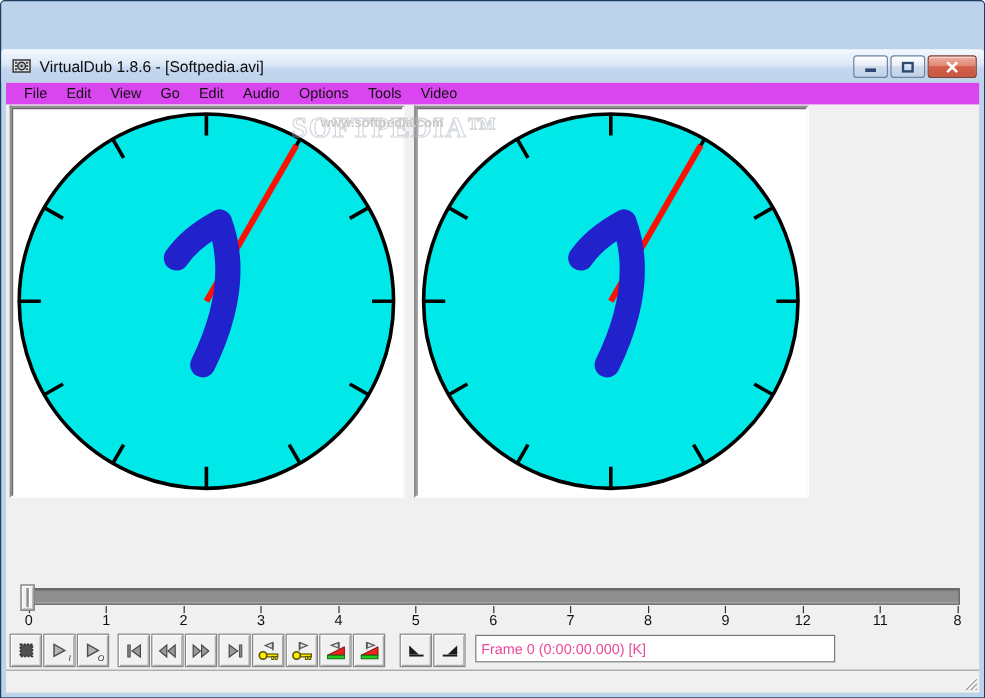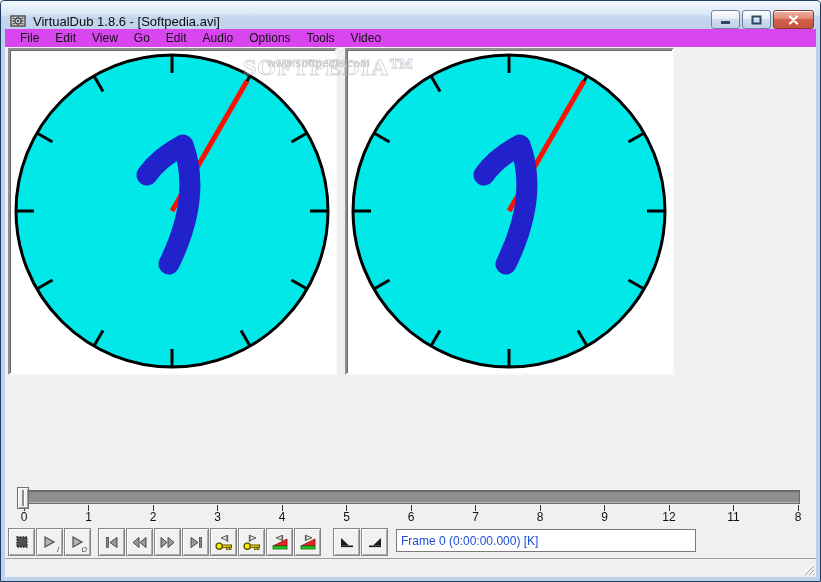--- a/index.html
+++ b/index.html
@@ -13,22 +13,23 @@
     border-radius: 4px 4px 0 0;
     display: flex; flex-direction: column;
     overflow: hidden;
   }
 
   
   .titlebar {
     height: 28px; flex: 0 0 28px;
     background: linear-gradient(to bottom, #f4f9fe 0%, #dbe8f7 45%, #c3d6ee 60%, #bed3ec 100%);
     border-radius: 3px 3px 0 0;
-    display: flex; align-items: flex-end;
+    display: flex; align-items: center;
     padding: 0 6px 0 9px;
+    margin-top: 40px;
   }
   .app-icon { width: 17px; height: 16px; margin-right: 6px; flex: 0 0 auto; }
   .title-text { font-size: 13px; color: #0c0c0c; white-space: nowrap; }
   .caption-group { margin-left: auto; display: flex; align-items: center; gap: 2px; padding-top: 1px; }
   .cap-btn {
     width: 29px; height: 19px;
     border: 1px solid #6e84a0;
     border-radius: 3px;
     background: linear-gradient(to bottom, #fefefe 0%, #e6edf6 45%, #cfdcec 50%, #c0d2e8 100%);
     display: flex; align-items: center; justify-content: center;
@@ -142,21 +143,21 @@
   .tb-gap { width: 6px; flex: 0 0 auto; }
   .play-sub {
     position: absolute; right: 3px; bottom: 2px;
     font-size: 7px; font-style: italic; color: #333; line-height: 7px;
   }
   .frame-field {
     margin-left: 7px; margin-top: 1px;
     width: 300px; height: 23px;
     background: #ffffff;
     border: 1px solid #7b7b7b;
-    font-size: 12px; color: #1d4ed8;
+    font-size: 12px; color: #ec4899;
     padding: 4px 0 0 4px;
     white-space: nowrap; overflow: hidden;
   }
 
   
   .statusbar {
     flex: 0 0 19px;
     border-top: 1px solid #9e9e9e;
     background: #f0f0f0;
     position: relative;

